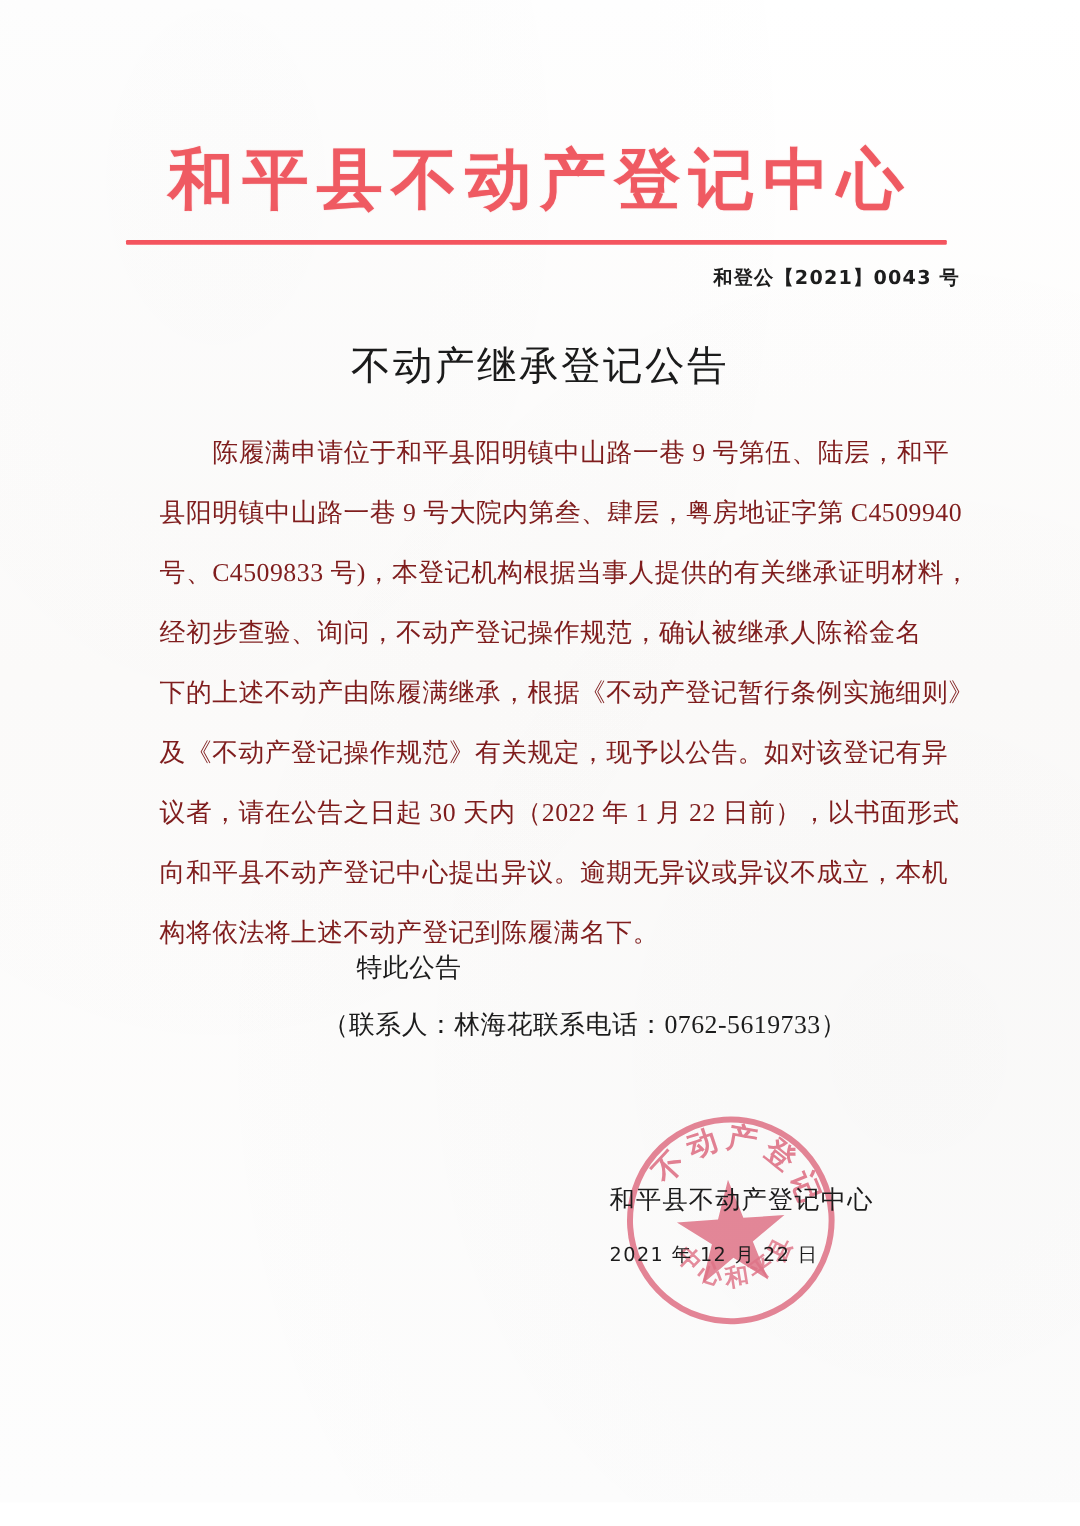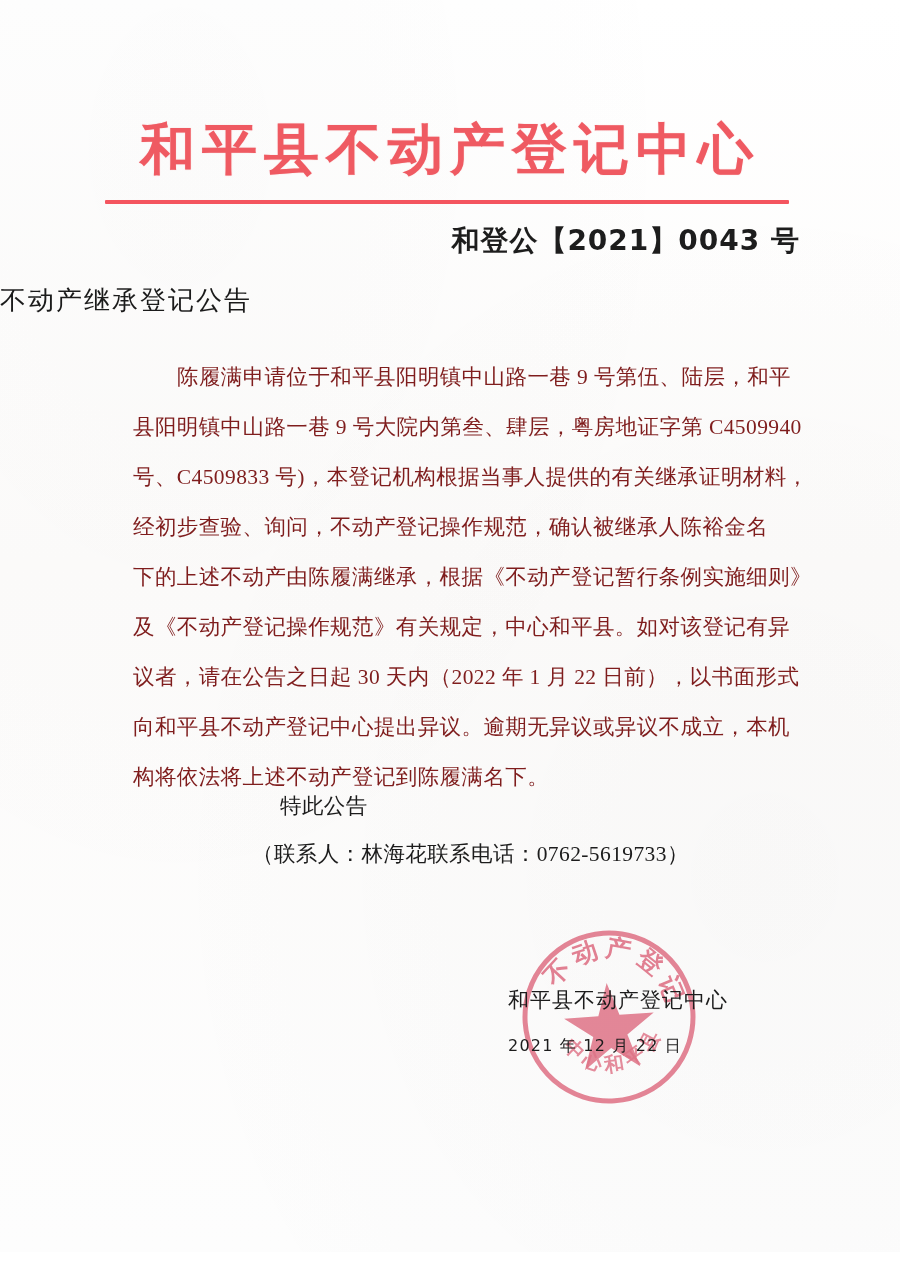--- a/index.html
+++ b/index.html
@@ -71,33 +71,34 @@
 
   
   .doc-number {
     position: absolute;
     top: 222px;
     left: 0;
     width: 800px;
     text-align: right;
     font-family: "DejaVu Sans", "Liberation Sans", sans-serif;
     font-weight: bold;
-    font-size: 28px;
+    font-size: 16px;
     letter-spacing: 1px;
     color: #1d1d1d;
   }
 
   
   .doc-title {
     position: absolute;
     top: 283px;
     left: 0;
     width: 900px;
-    font-family: "Liberation Serif", "DejaVu Serif", serif;
-    font-size: 26px;
+    text-align: center;
+    font-family: "Liberation Serif", "DejaVu Serif", serif;
+    font-size: 33px;
     letter-spacing: 2px;
     color: #1b1b1b;
   }
 
   
   .body-block {
     position: absolute;
     top: 352px;
     left: 133px;
     width: 640px;
@@ -112,21 +113,21 @@
     white-space: nowrap;
   }
   .body-line.indent {
     text-indent: 44px;
   }
 
   
   .closing-block {
     position: absolute;
     top: 782px;
-    left: 130px;
+    left: 147px;
     width: 640px;
   }
   .closing-line {
     font-family: "Liberation Serif", "DejaVu Serif", serif;
     font-size: 21.5px;
     letter-spacing: 0.4px;
     color: #1c1c1c;
     height: 48px;
     line-height: 48px;
     white-space: nowrap;
@@ -185,21 +186,21 @@
     <div class="doc-number">和登公【2021】0043 号</div>
 
     <div class="doc-title">不动产继承登记公告</div>
 
     <div class="body-block">
       <div class="body-line indent">陈履满申请位于和平县阳明镇中山路一巷 9 号第伍、陆层，和平</div>
       <div class="body-line">县阳明镇中山路一巷 9 号大院内第叁、肆层，粤房地证字第 C4509940</div>
       <div class="body-line">号、C4509833 号)，本登记机构根据当事人提供的有关继承证明材料，</div>
       <div class="body-line">经初步查验、询问，不动产登记操作规范，确认被继承人陈裕金名</div>
       <div class="body-line">下的上述不动产由陈履满继承，根据《不动产登记暂行条例实施细则》</div>
-      <div class="body-line">及《不动产登记操作规范》有关规定，中心和平县。如对该登记有异</div>
+      <div class="body-line">及《不动产登记操作规范》有关规定，现予以公告。如对该登记有异</div>
       <div class="body-line">议者，请在公告之日起 30 天内（2022 年 1 月 22 日前），以书面形式</div>
       <div class="body-line">向和平县不动产登记中心提出异议。逾期无异议或异议不成立，本机</div>
       <div class="body-line">构将依法将上述不动产登记到陈履满名下。</div>
     </div>
 
     <div class="closing-block">
       <div class="closing-line pad-lg">特此公告</div>
       <div class="closing-line pad-md">（联系人：林海花联系电话：0762-5619733）</div>
     </div>
 

